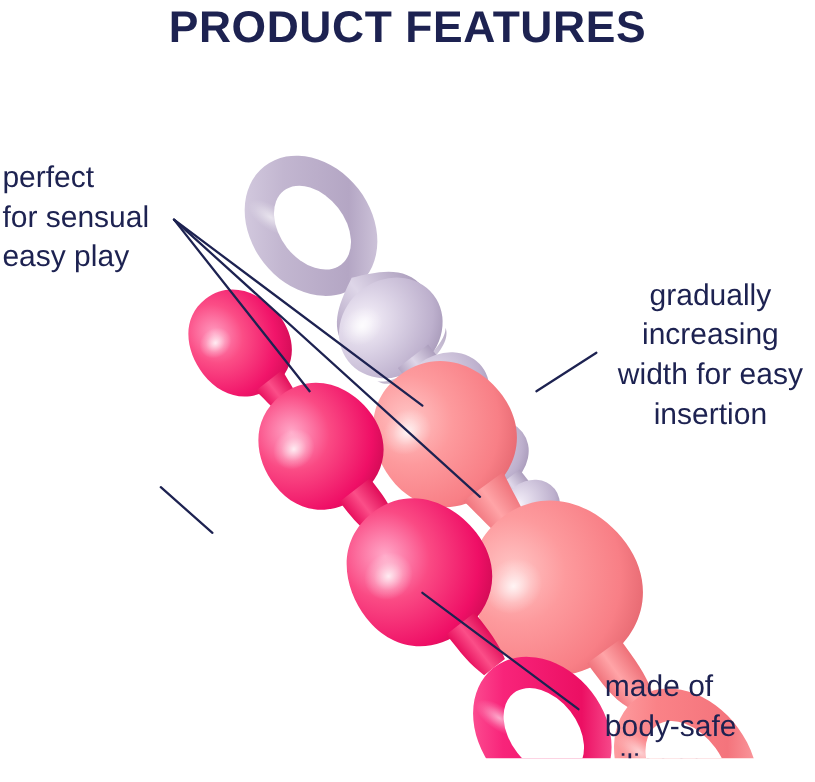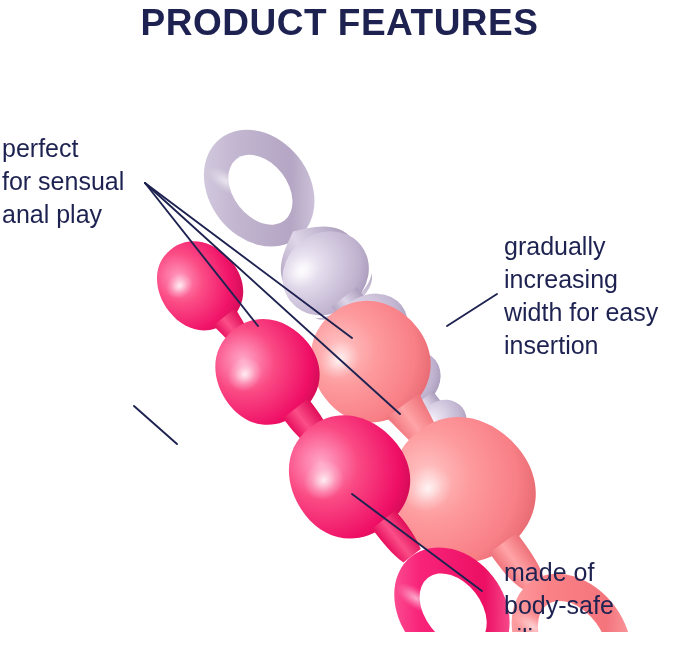--- a/index.html
+++ b/index.html
@@ -35,21 +35,21 @@
     position: absolute;
     font-family: "Liberation Sans", sans-serif;
     font-size: 25px;
     line-height: 1.32;
     color: #1d2251;
     white-space: pre-line;
     user-select: none;
   }
   #label-sensual  { left: 2px;   top: 132px; width: 180px; }
   #label-pullring { left: 2px;   top: 362px; width: 180px; }
-  #label-gradual  { left: 504px; top: 230px; width: 176px; }
+  #label-gradual  { left: 504px; top: 230px; width: 176px; text-align: center; }
   #label-silicone { left: 504px; top: 556px; width: 176px; }
 
   #art-layer, #leader-layer {
     position: absolute;
     left: 0;
     top: 0;
     width: 679px;
     height: 652px;
   }
   #leader-layer { pointer-events: none; }
@@ -246,21 +246,21 @@
       <line x1="145" y1="183" x2="352" y2="338"></line>
       <line x1="145" y1="183" x2="400" y2="414"></line>
       <line x1="134" y1="406" x2="177" y2="444"></line>
       <line x1="497" y1="294" x2="447" y2="326"></line>
       <line x1="352" y1="494" x2="482" y2="591"></line>
     </g>
   </svg>
 
   <div class="callout" id="label-sensual">perfect
 for sensual
-anal play</div>
+easy play</div>
 
 
   <div class="callout" id="label-gradual">gradually
 increasing
 width for easy
 insertion</div>
 
   <div class="callout" id="label-silicone">made of
 body-safe
 silicone</div>

